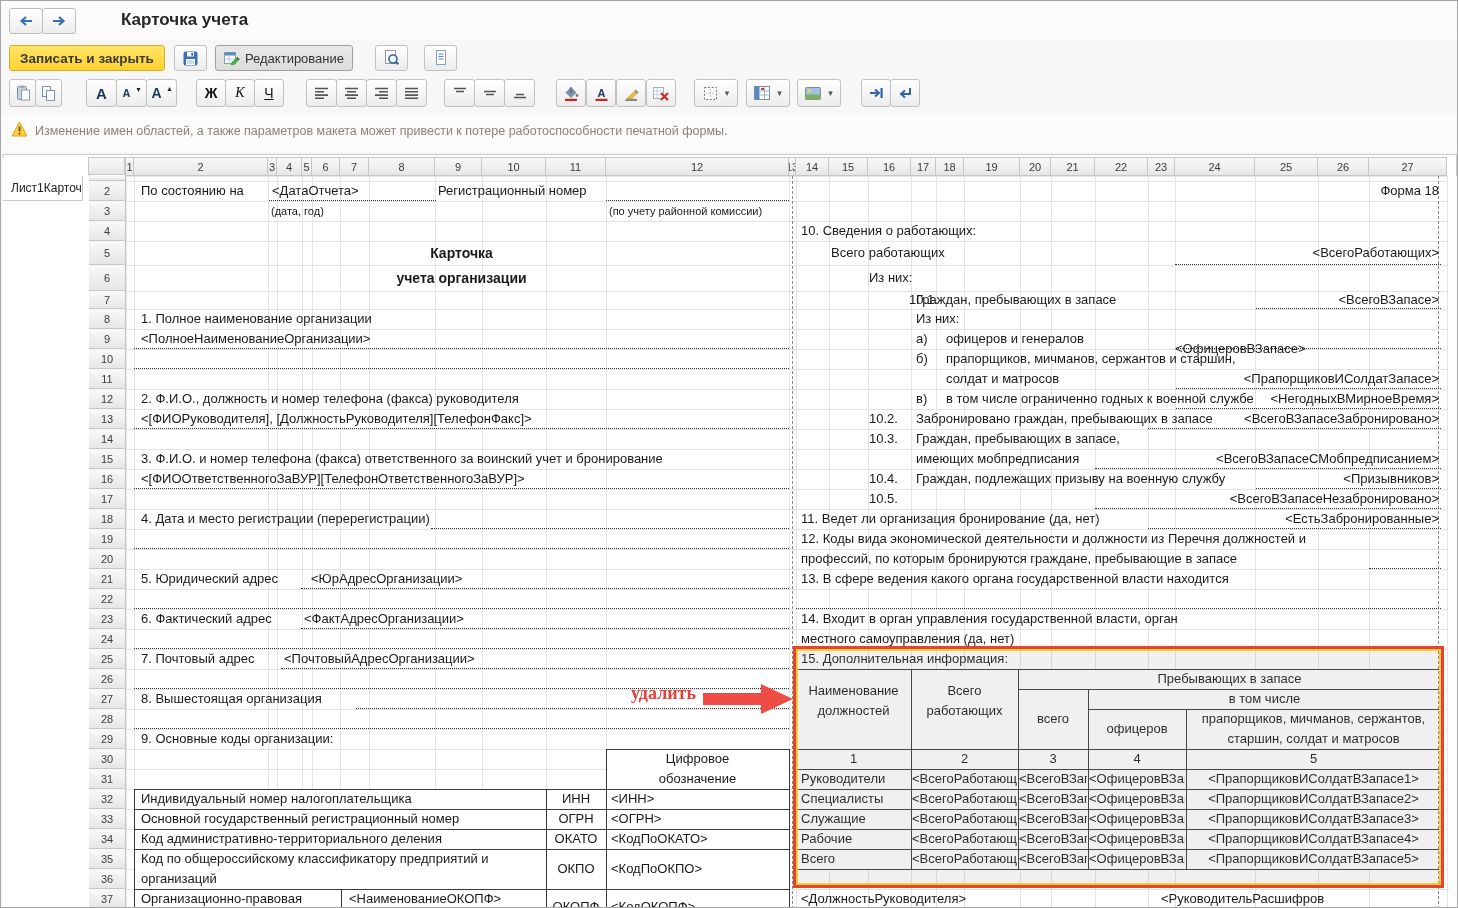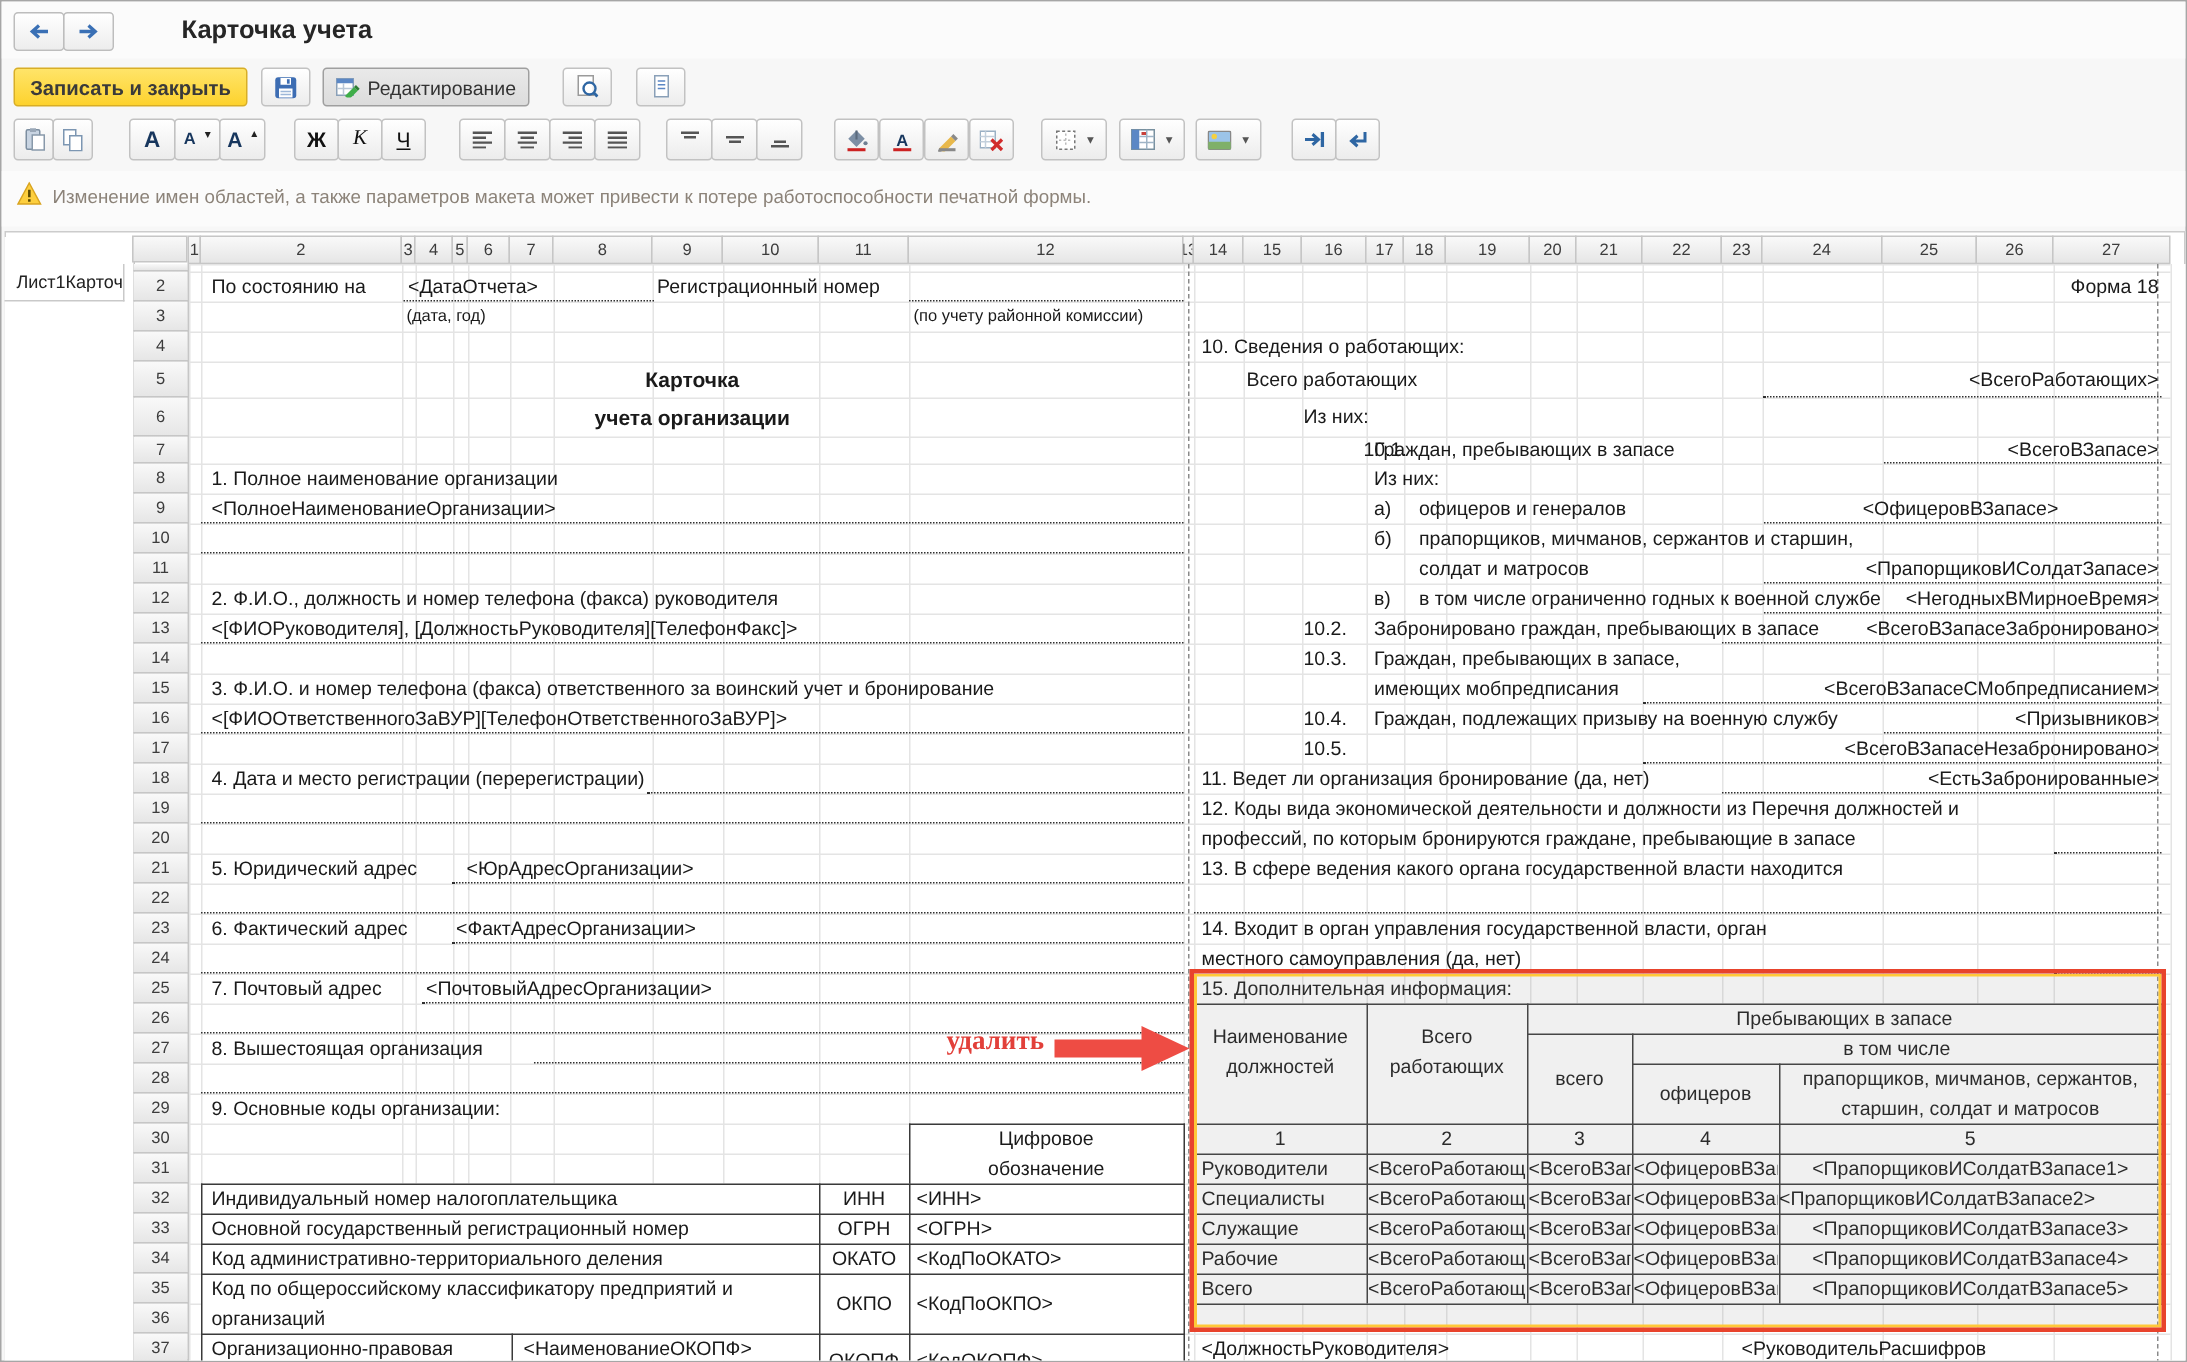--- a/index.html
+++ b/index.html
@@ -563,21 +563,21 @@
       <div class="t" style="position: absolute; left: 675px; top: 45px; height: 20px; line-height: 20px;">10. Сведения о работающих:</div>
       <div class="t" style="position: absolute; left: 705px; top: 65px; height: 24px; line-height: 24px;">Всего работающих</div>
       <div class="t" style="position: absolute; left: 1049px; top: 65px; width: 264px; height: 24px; line-height: 24px; text-align: right;">&lt;ВсегоРаботающих&gt;</div>
       <div class="t" style="position: absolute; left: 743px; top: 89px; height: 26px; line-height: 26px;">Из них:</div>
       <div class="t" style="position: absolute; left: 743px; top: 115px; height: 18px; line-height: 18px; margin-left: 40px;">10.1.</div>
       <div class="t" style="position: absolute; left: 790px; top: 115px; height: 18px; line-height: 18px;">Граждан, пребывающих в запасе</div>
       <div class="t" style="position: absolute; left: 1049px; top: 115px; width: 264px; height: 18px; line-height: 18px; text-align: right;">&lt;ВсегоВЗапасе&gt;</div>
       <div class="t" style="position: absolute; left: 790px; top: 133px; height: 20px; line-height: 20px;">Из них:</div>
       <div class="t" style="position: absolute; left: 790px; top: 153px; height: 20px; line-height: 20px;">а)</div>
       <div class="t" style="position: absolute; left: 820px; top: 153px; height: 20px; line-height: 20px;">офицеров и генералов</div>
-      <div class="t" style="position: absolute; left: 1049px; top: 153px; width: 264px; height: 20px; line-height: 20px; text-align: center;">&lt;ОфицеровВЗапасе&gt;</div>
+      <div class="t" style="position: absolute; left: 1049px; top: 163px; width: 264px; height: 20px; line-height: 20px; text-align: left;">&lt;ОфицеровВЗапасе&gt;</div>
       <div class="t" style="position: absolute; left: 790px; top: 173px; height: 20px; line-height: 20px;">б)</div>
       <div class="t" style="position: absolute; left: 820px; top: 173px; height: 20px; line-height: 20px;">прапорщиков, мичманов, сержантов и старшин,</div>
       <div class="t" style="position: absolute; left: 820px; top: 193px; height: 20px; line-height: 20px;">солдат и матросов</div>
       <div class="t" style="position: absolute; left: 1049px; top: 193px; width: 264px; height: 20px; line-height: 20px; text-align: right;">&lt;ПрапорщиковИСолдатЗапасе&gt;</div>
       <div class="t" style="position: absolute; left: 790px; top: 213px; height: 20px; line-height: 20px;">в)</div>
       <div class="t" style="position: absolute; left: 820px; top: 213px; height: 20px; line-height: 20px;">в том числе ограниченно годных к военной службе</div>
       <div class="t" style="position: absolute; left: 1049px; top: 213px; width: 264px; height: 20px; line-height: 20px; text-align: right;">&lt;НегодныхВМирноеВремя&gt;</div>
       <div class="t" style="position: absolute; left: 743px; top: 233px; height: 20px; line-height: 20px;">10.2.</div>
       <div class="t" style="position: absolute; left: 790px; top: 233px; height: 20px; line-height: 20px;">Забронировано граждан, пребывающих в запасе</div>
       <div class="t" style="position: absolute; left: 1049px; top: 233px; width: 264px; height: 20px; line-height: 20px; text-align: right;">&lt;ВсегоВЗапасеЗабронировано&gt;</div>
@@ -615,21 +615,21 @@
       <div class="t" style="position: absolute; left: 1060px; top: 573px; width: 255px; height: 20px; line-height: 20px; text-align: center;">5</div>
       <div class="t" style="position: absolute; left: 675px; top: 593px; height: 20px; line-height: 20px;">Руководители</div>
       <div class="t clip" style="position: absolute; left: 786px; top: 593px; width: 105px; height: 20px; line-height: 20px; text-align: center;">&lt;ВсегоРаботающих1&gt;</div>
       <div class="t clip" style="position: absolute; left: 893px; top: 593px; width: 68px; height: 20px; line-height: 20px; text-align: center;">&lt;ВсегоВЗапасе1&gt;</div>
       <div class="t clip" style="position: absolute; left: 963px; top: 593px; width: 96px; height: 20px; line-height: 20px; text-align: center;">&lt;ОфицеровВЗапасе1&gt;</div>
       <div class="t" style="position: absolute; left: 1060px; top: 593px; width: 255px; height: 20px; line-height: 20px; text-align: center;">&lt;ПрапорщиковИСолдатВЗапасе1&gt;</div>
       <div class="t" style="position: absolute; left: 675px; top: 613px; height: 20px; line-height: 20px;">Специалисты</div>
       <div class="t clip" style="position: absolute; left: 786px; top: 613px; width: 105px; height: 20px; line-height: 20px; text-align: center;">&lt;ВсегоРаботающих2&gt;</div>
       <div class="t clip" style="position: absolute; left: 893px; top: 613px; width: 68px; height: 20px; line-height: 20px; text-align: center;">&lt;ВсегоВЗапасе2&gt;</div>
       <div class="t clip" style="position: absolute; left: 963px; top: 613px; width: 96px; height: 20px; line-height: 20px; text-align: center;">&lt;ОфицеровВЗапасе2&gt;</div>
-      <div class="t" style="position: absolute; left: 1060px; top: 613px; width: 255px; height: 20px; line-height: 20px; text-align: left;">&lt;ПрапорщиковИСолдатВЗапасе2&gt;</div>
+      <div class="t" style="position: absolute; left: 1060px; top: 613px; width: 255px; height: 20px; line-height: 20px; text-align: center;">&lt;ПрапорщиковИСолдатВЗапасе2&gt;</div>
       <div class="t" style="position: absolute; left: 675px; top: 633px; height: 20px; line-height: 20px;">Служащие</div>
       <div class="t clip" style="position: absolute; left: 786px; top: 633px; width: 105px; height: 20px; line-height: 20px; text-align: center;">&lt;ВсегоРаботающих3&gt;</div>
       <div class="t clip" style="position: absolute; left: 893px; top: 633px; width: 68px; height: 20px; line-height: 20px; text-align: center;">&lt;ВсегоВЗапасе3&gt;</div>
       <div class="t clip" style="position: absolute; left: 963px; top: 633px; width: 96px; height: 20px; line-height: 20px; text-align: center;">&lt;ОфицеровВЗапасе3&gt;</div>
       <div class="t" style="position: absolute; left: 1060px; top: 633px; width: 255px; height: 20px; line-height: 20px; text-align: center;">&lt;ПрапорщиковИСолдатВЗапасе3&gt;</div>
       <div class="t" style="position: absolute; left: 675px; top: 653px; height: 20px; line-height: 20px;">Рабочие</div>
       <div class="t clip" style="position: absolute; left: 786px; top: 653px; width: 105px; height: 20px; line-height: 20px; text-align: center;">&lt;ВсегоРаботающих4&gt;</div>
       <div class="t clip" style="position: absolute; left: 893px; top: 653px; width: 68px; height: 20px; line-height: 20px; text-align: center;">&lt;ВсегоВЗапасе4&gt;</div>
       <div class="t clip" style="position: absolute; left: 963px; top: 653px; width: 96px; height: 20px; line-height: 20px; text-align: center;">&lt;ОфицеровВЗапасе4&gt;</div>
       <div class="t" style="position: absolute; left: 1060px; top: 653px; width: 255px; height: 20px; line-height: 20px; text-align: center;">&lt;ПрапорщиковИСолдатВЗапасе4&gt;</div>

